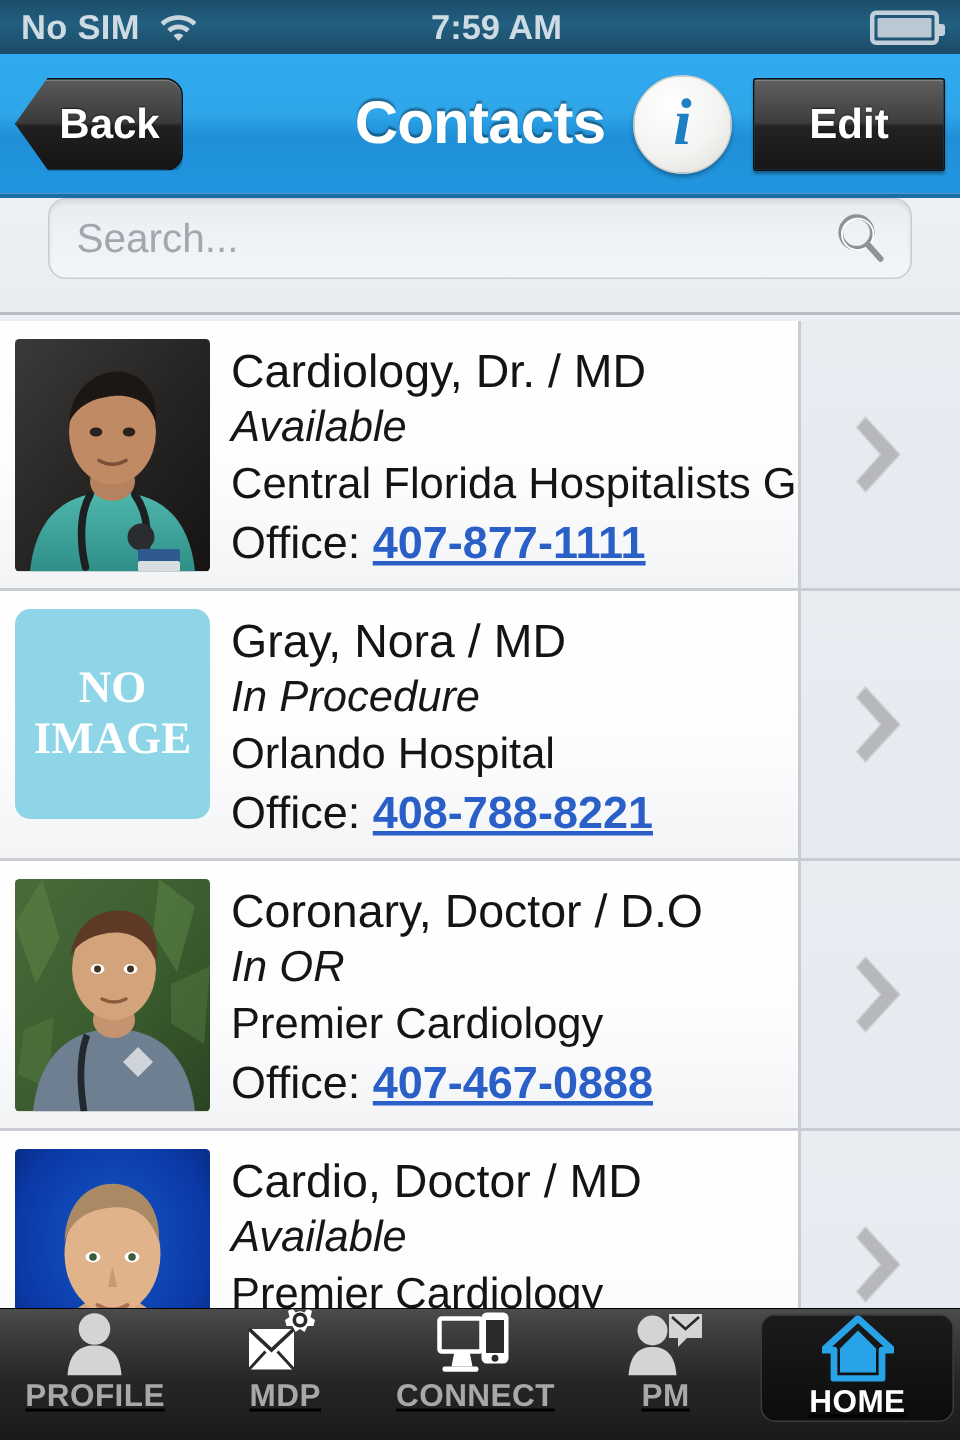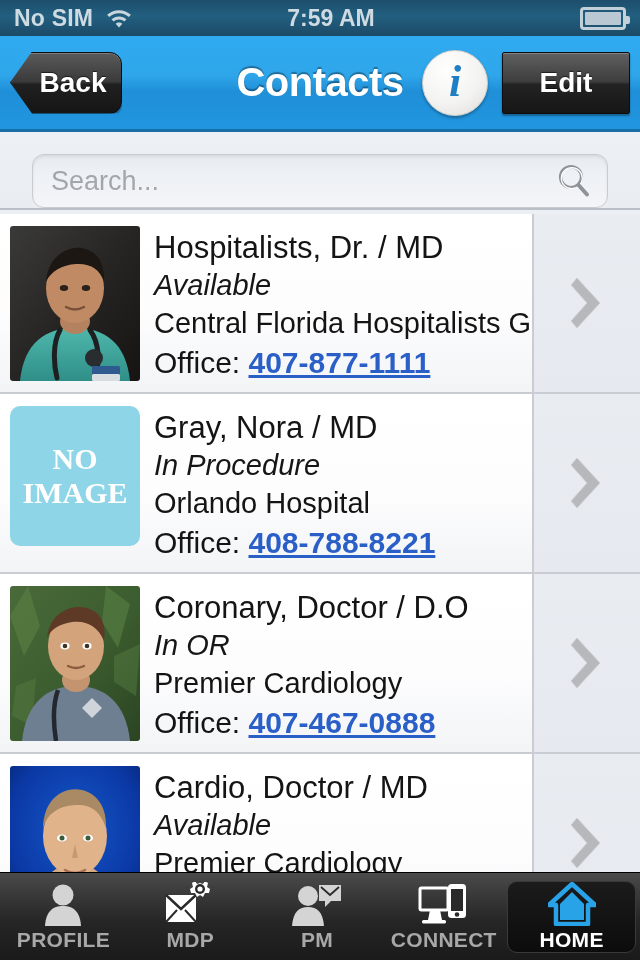--- a/index.html
+++ b/index.html
@@ -160,21 +160,21 @@
 
   
   #search-area {
     position: absolute;
     top: 132px; left: 0;
     width: 640px;
     height: 78px;
     background: linear-gradient(to bottom, #edf1f5 0%, #e9edf2 100%);
     border-bottom: 2px solid #b9bfc7;
     display: flex;
-    align-items: flex-end;
+    align-items: flex-start;
     padding: 0 32px;
   }
   #search-field {
     width: 100%;
     height: 54px;
     background: linear-gradient(to bottom, #e7ebf0 0%, #eef1f5 40%, #f3f5f8 100%);
     border: 1px solid #c8ccd2;
     border-radius: 12px;
     box-shadow: inset 0 2px 3px rgba(0,0,0,0.07);
     display: flex;
@@ -286,21 +286,22 @@
 
   
   #tab-bar {
     position: absolute;
     bottom: 0; left: 0;
     width: 640px;
     height: 88px;
     background: linear-gradient(to bottom, #4b4b4b 0%, #3b3b3b 22%, #262626 55%, #1a1a1a 100%);
     border-top: 1px solid #000;
     display: flex;
-    align-items: center;
+    align-items: flex-start;
+    text-decoration: underline;
   }
   .tab-item {
     flex: 1;
     display: flex;
     flex-direction: column;
     align-items: center;
     justify-content: center;
     gap: 2px;
     cursor: pointer;
     position: relative;
@@ -398,21 +399,21 @@
             <path d="M56 81 q9 5 18 0" stroke="#7a503a" stroke-width="2.4" fill="none" stroke-linecap="round"></path>
             <path d="M50 104 C42 118 44 140 47 152" stroke="#1d1f21" stroke-width="5" fill="none" stroke-linecap="round"></path>
             <path d="M80 104 C90 118 89 136 86 148" stroke="#1d1f21" stroke-width="5" fill="none" stroke-linecap="round"></path>
             <circle cx="84" cy="132" r="9" fill="#2a2d30"></circle>
             <rect x="82" y="140" width="28" height="9" rx="1.5" fill="#2e5a8f"></rect>
             <rect x="82" y="148" width="28" height="7" rx="1.5" fill="#d8dde2"></rect>
           </svg>
         </div>
       </div>
       <div class="info-cell">
-        <div class="c-name">Hospitalists, Dr. / MD</div>
+        <div class="c-name">Cardiology, Dr. / MD</div>
         <div class="c-status">Available</div>
         <div class="c-org">Central Florida Hospitalists Group</div>
         <div class="c-phone-line">
           <span>Office:</span>
           <span class="c-phone-link">407-877-1111</span>
         </div>
       </div>
       <div class="chevron-cell">
         <span>
           <svg class="chevron-icon" viewBox="0 0 42 62" aria-hidden="true">
@@ -560,43 +561,43 @@
             <circle cx="0" cy="-5" r="2.6" fill="#ffffff"></circle>
           </g>
         </svg>
       </span>
       <span class="tab-label">MDP</span>
     </div>
 
     <div class="tab-item">
       <span class="tab-icon">
         <svg width="52" height="44" viewBox="0 0 52 44" aria-hidden="true">
-          <circle cx="17" cy="14" r="10" fill="#d4d4d4"></circle>
-          <path d="M1 44 C2 30 8 25 17 25 C26 25 32 30 33 44 Z" fill="#d4d4d4"></path>
-          <path d="M28 3 L50 3 L50 19 L40 19 L34 25 L34 19 L28 19 Z" fill="#d4d4d4"></path>
-          <path d="M30 5 L39 13 L48 5" fill="none" stroke="#2a2a2a" stroke-width="1.8"></path>
-        </svg>
-      </span>
-      <span class="tab-label">PM</span>
-    </div>
-
-    <div class="tab-item">
-      <span class="tab-icon">
-        <svg width="52" height="44" viewBox="0 0 52 44" aria-hidden="true">
           <rect x="2" y="6" width="28" height="22" rx="1.5" fill="none" stroke="#ffffff" stroke-width="3"></rect>
           <path d="M12 28 L10 38 L24 38 L22 28 Z" fill="#ffffff"></path>
           <rect x="4" y="38" width="24" height="3.5" rx="1.5" fill="#ffffff"></rect>
           <rect x="30" y="2" width="18" height="34" rx="3.5" fill="#ffffff"></rect>
           <rect x="33" y="7" width="12" height="22" fill="#2a2a2a"></rect>
           <circle cx="39" cy="32.5" r="2.3" fill="#2a2a2a"></circle>
         </svg>
       </span>
       <span class="tab-label">CONNECT</span>
     </div>
 
+    <div class="tab-item">
+      <span class="tab-icon">
+        <svg width="52" height="44" viewBox="0 0 52 44" aria-hidden="true">
+          <circle cx="17" cy="14" r="10" fill="#d4d4d4"></circle>
+          <path d="M1 44 C2 30 8 25 17 25 C26 25 32 30 33 44 Z" fill="#d4d4d4"></path>
+          <path d="M28 3 L50 3 L50 19 L40 19 L34 25 L34 19 L28 19 Z" fill="#d4d4d4"></path>
+          <path d="M30 5 L39 13 L48 5" fill="none" stroke="#2a2a2a" stroke-width="1.8"></path>
+        </svg>
+      </span>
+      <span class="tab-label">PM</span>
+    </div>
+
     <div class="tab-item active">
       <span class="tab-icon">
         <svg width="48" height="44" viewBox="0 0 48 44" aria-hidden="true">
           <path d="M24 2 L47 23 L40 23 L40 42 L8 42 L8 23 L1 23 Z" fill="none" stroke="#29a3e8" stroke-width="4.5" stroke-linejoin="round"></path>
           <path d="M24 10 L36 22 L36 38 L12 38 L12 22 Z" fill="#29a3e8"></path>
         </svg>
       </span>
       <span class="tab-label">HOME</span>
     </div>
 

